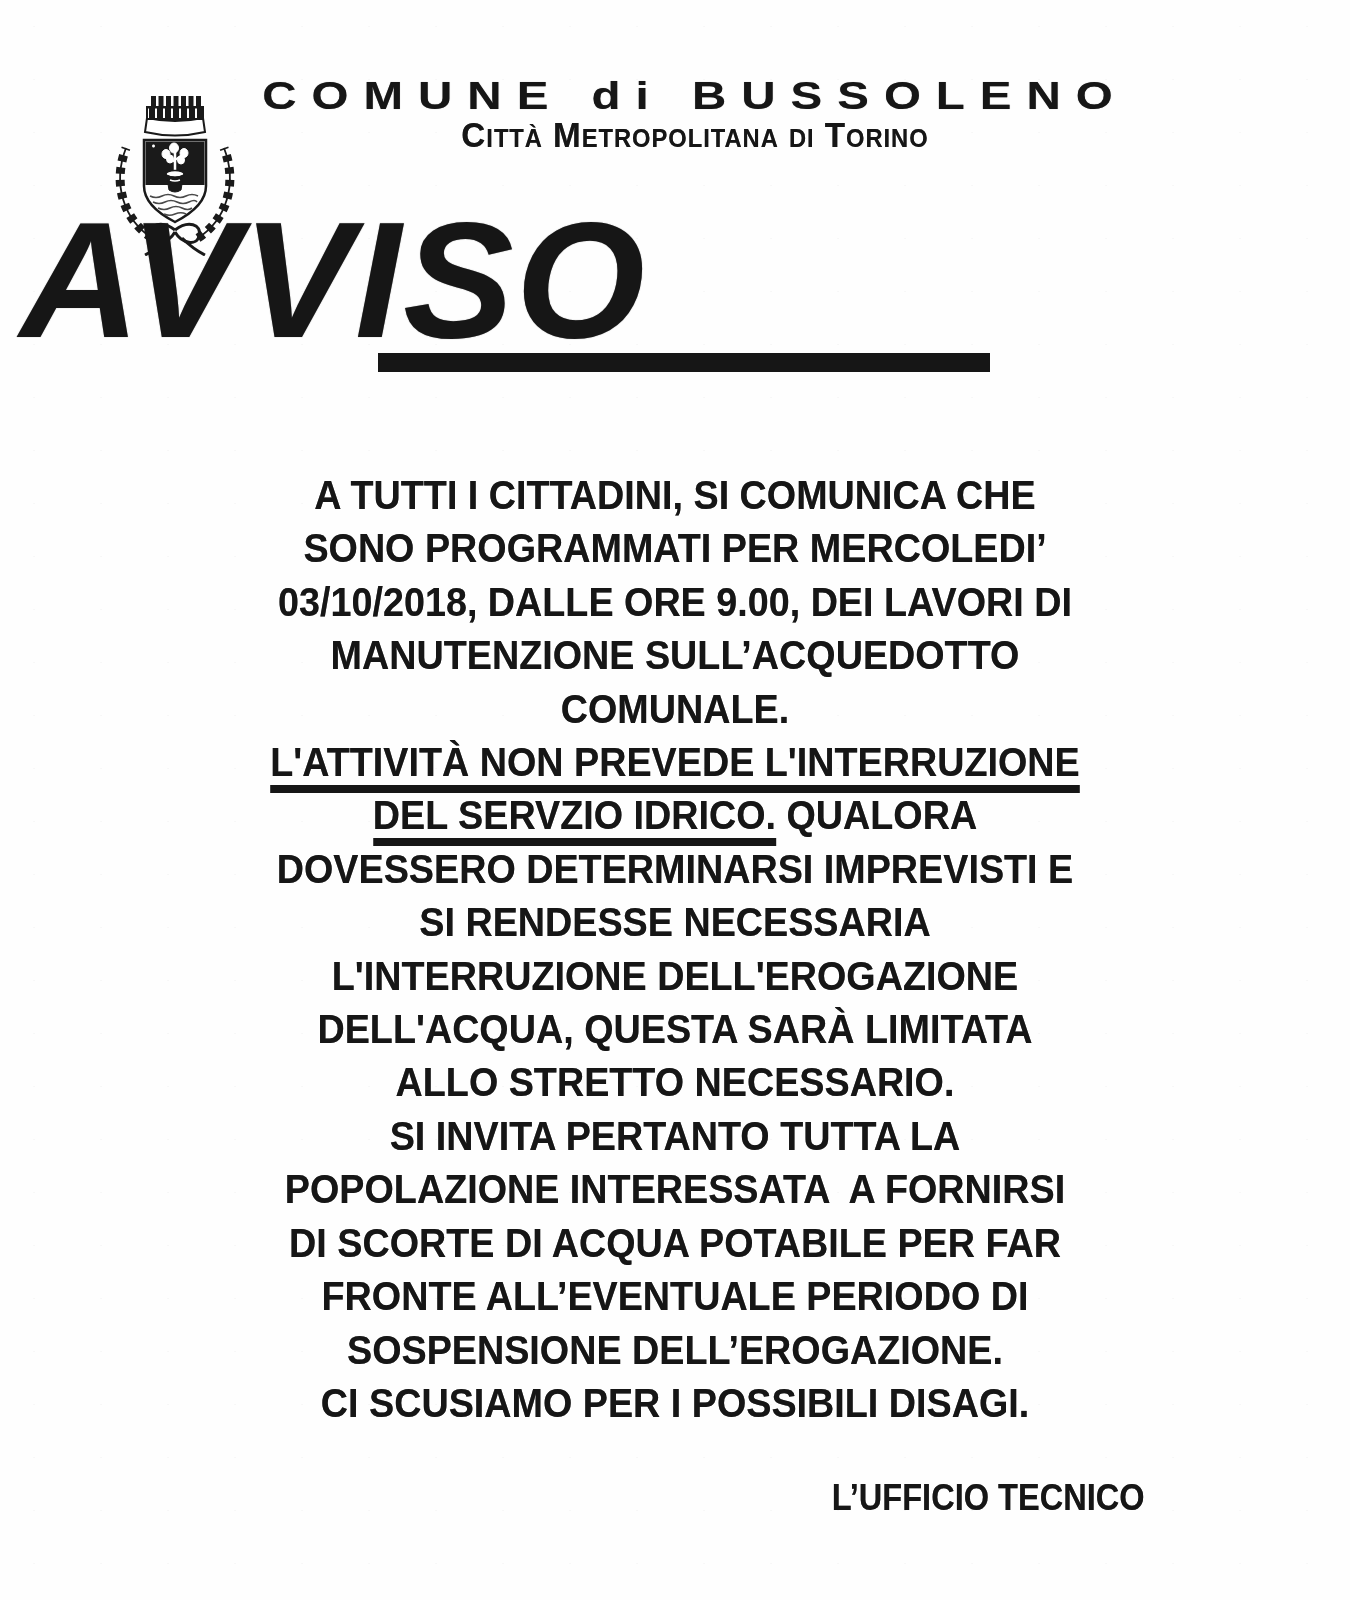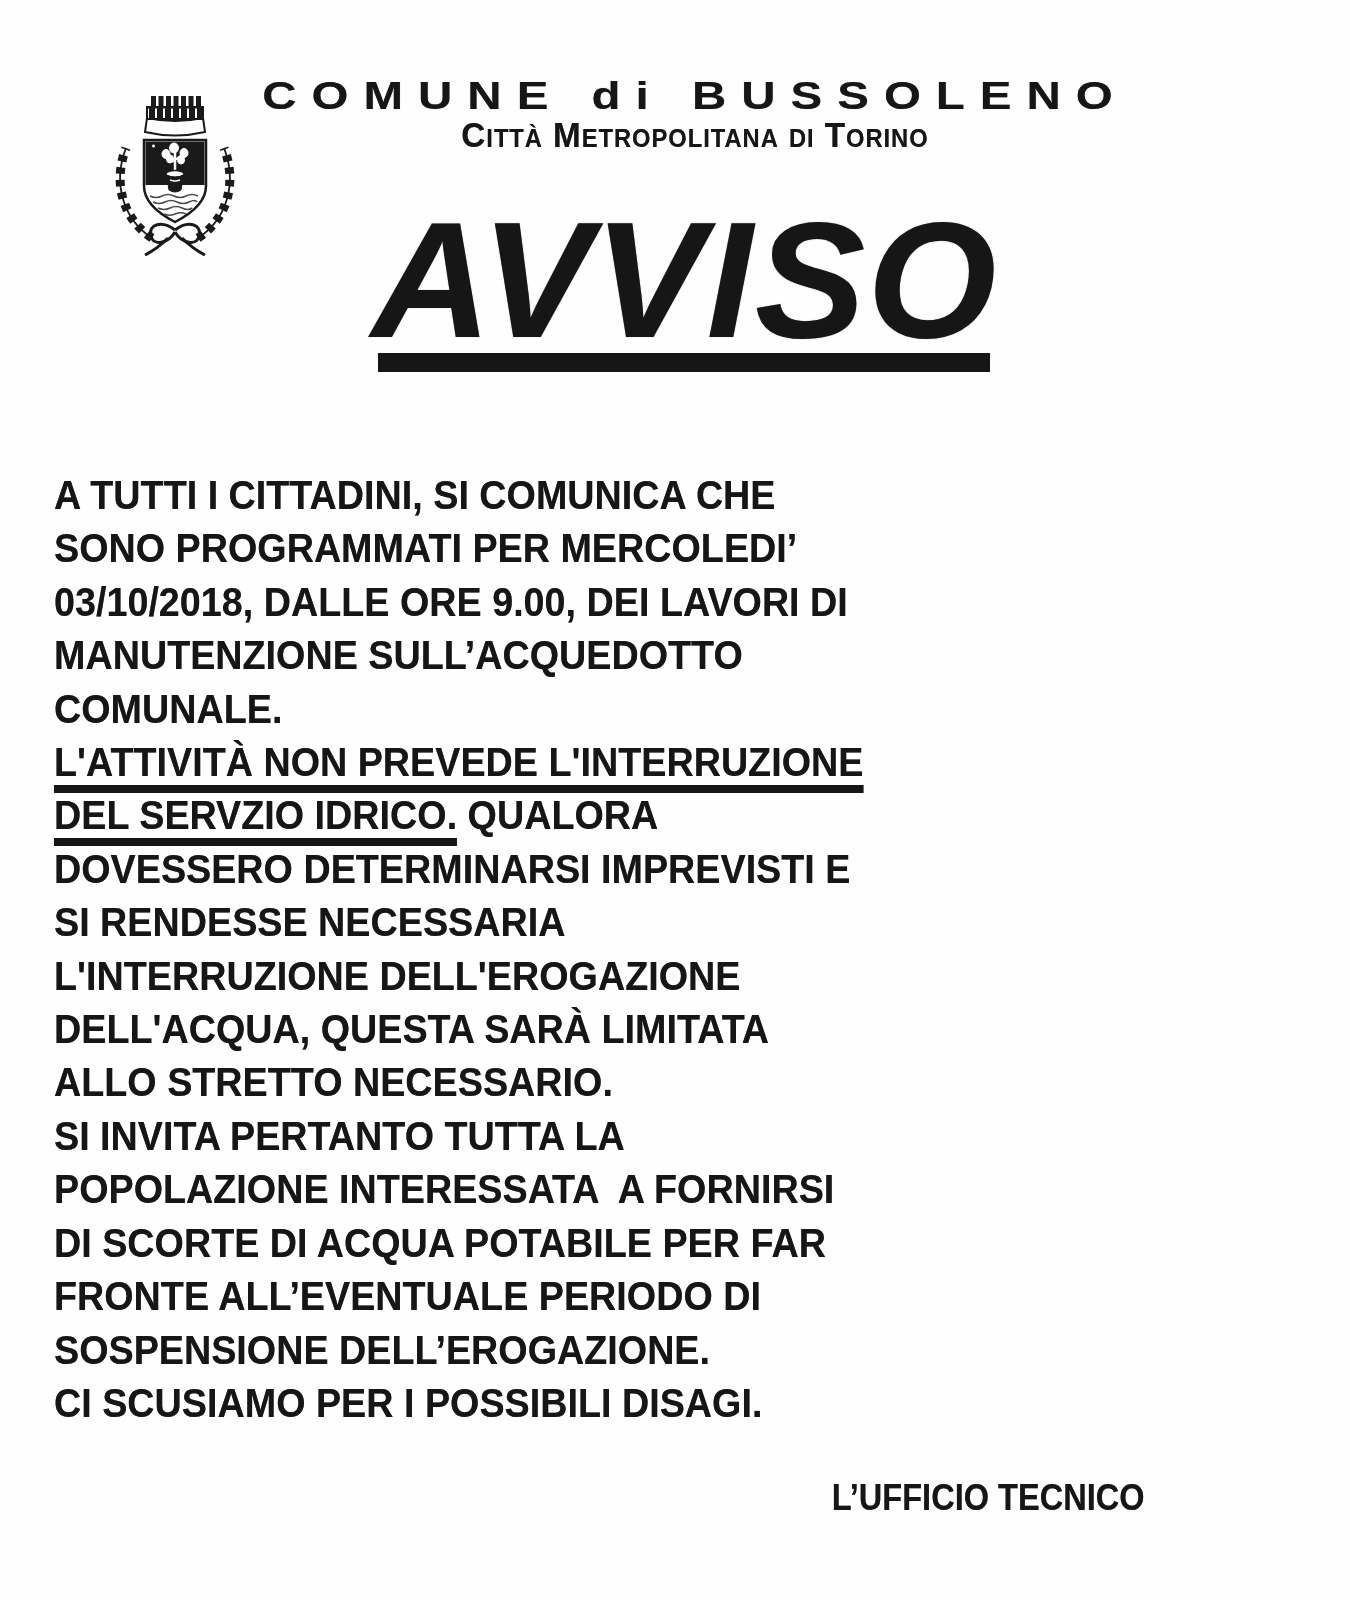--- a/index.html
+++ b/index.html
@@ -29,33 +29,33 @@
   .subtitle{
     position:absolute;left:40px;right:0;top:115px;
     text-align:center;font-weight:bold;font-size:35px;line-height:40px;
     font-variant:small-caps;letter-spacing:1px;transform:scaleX(0.95);
     white-space:pre;
     text-shadow:0 0 0.6px rgba(20,20,20,0.6);
   }
   
   .title{
     position:absolute;left:20px;right:0;top:197px;
-    text-align:center;font-weight:bold;font-style:italic;
+    text-align:left;font-weight:bold;font-style:italic;
     font-size:166px;line-height:166px;letter-spacing:2px;
     white-space:pre;
     text-shadow:0 0 1px rgba(20,20,20,0.5);
   }
   .title-rule{
     position:absolute;left:378px;top:353px;width:612px;height:19px;
     background:#161616;
   }
   
   .body-block{
     position:absolute;left:0;top:469px;width:1350px;
-    text-align:left;font-weight:bold;font-size:41px;line-height:53.4px;
+    text-align:center;font-weight:bold;font-size:41px;line-height:53.4px;
   }
   .body-line{
     transform:scaleX(0.92);
     white-space:pre;
     text-shadow:0 0 0.6px rgba(20,20,20,0.6);
   }
   .seg-u{border-bottom:8px solid #161616;}
   
   .signature{
     position:absolute;right:205px;top:1477px;

